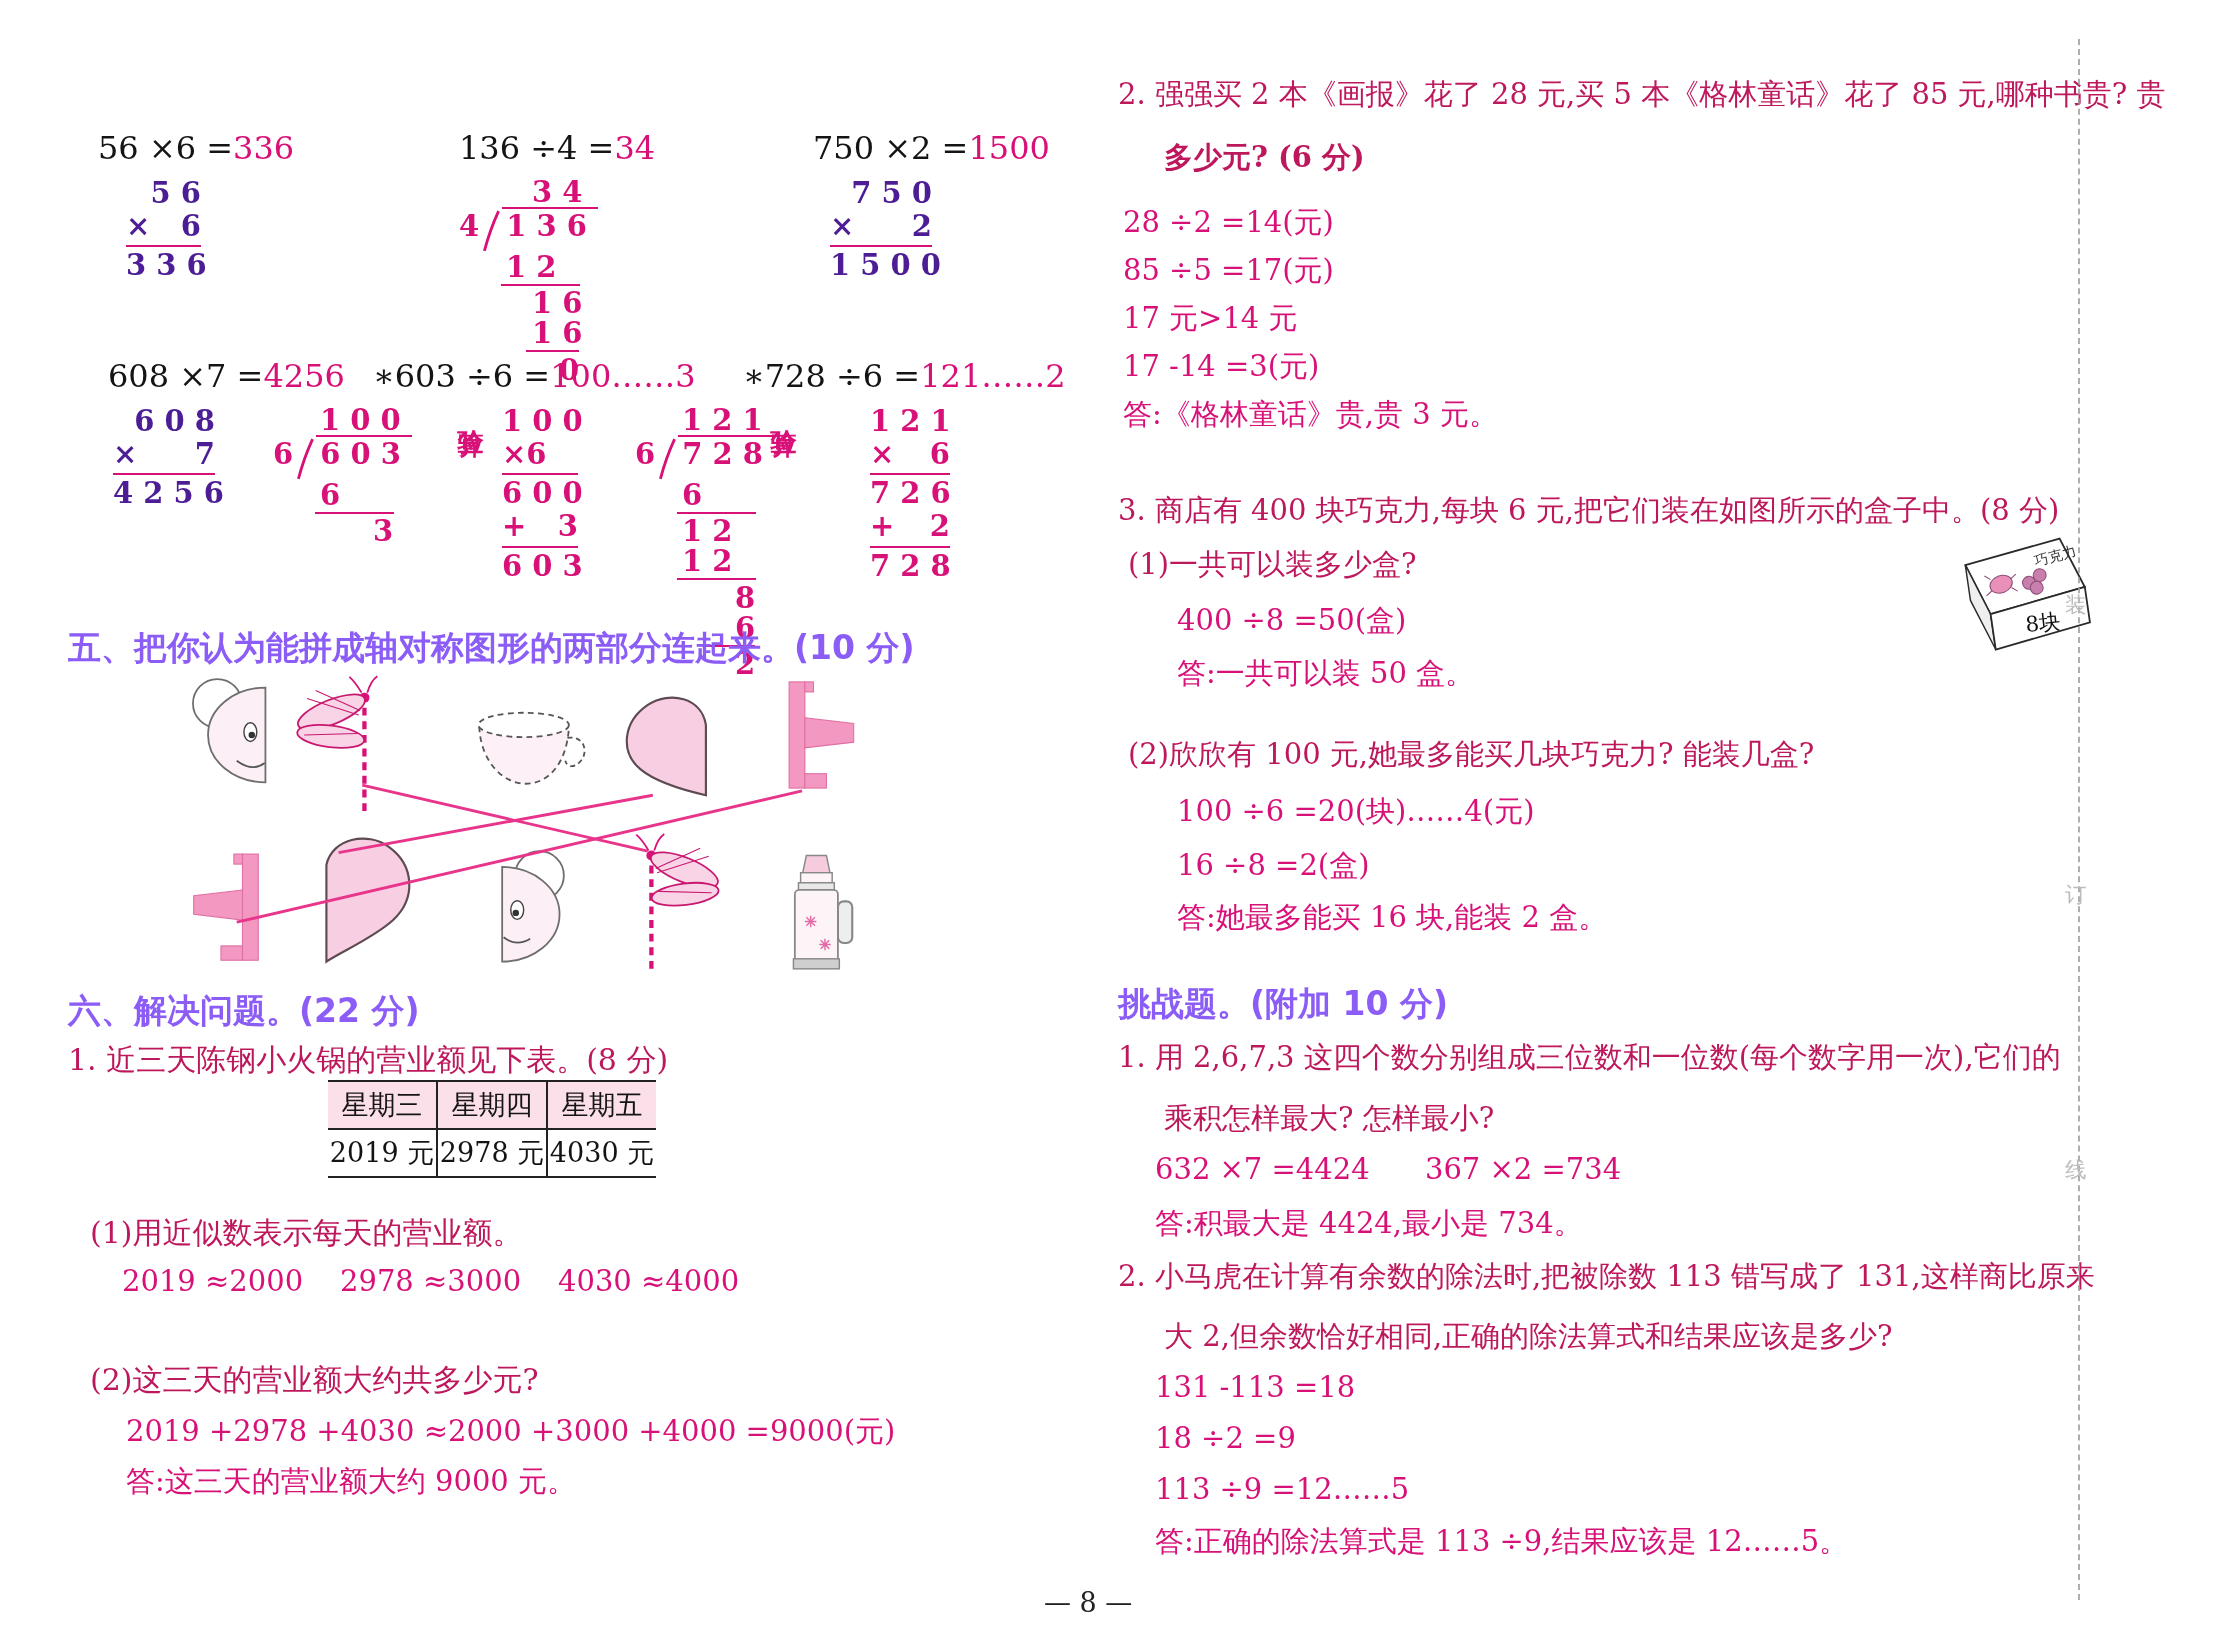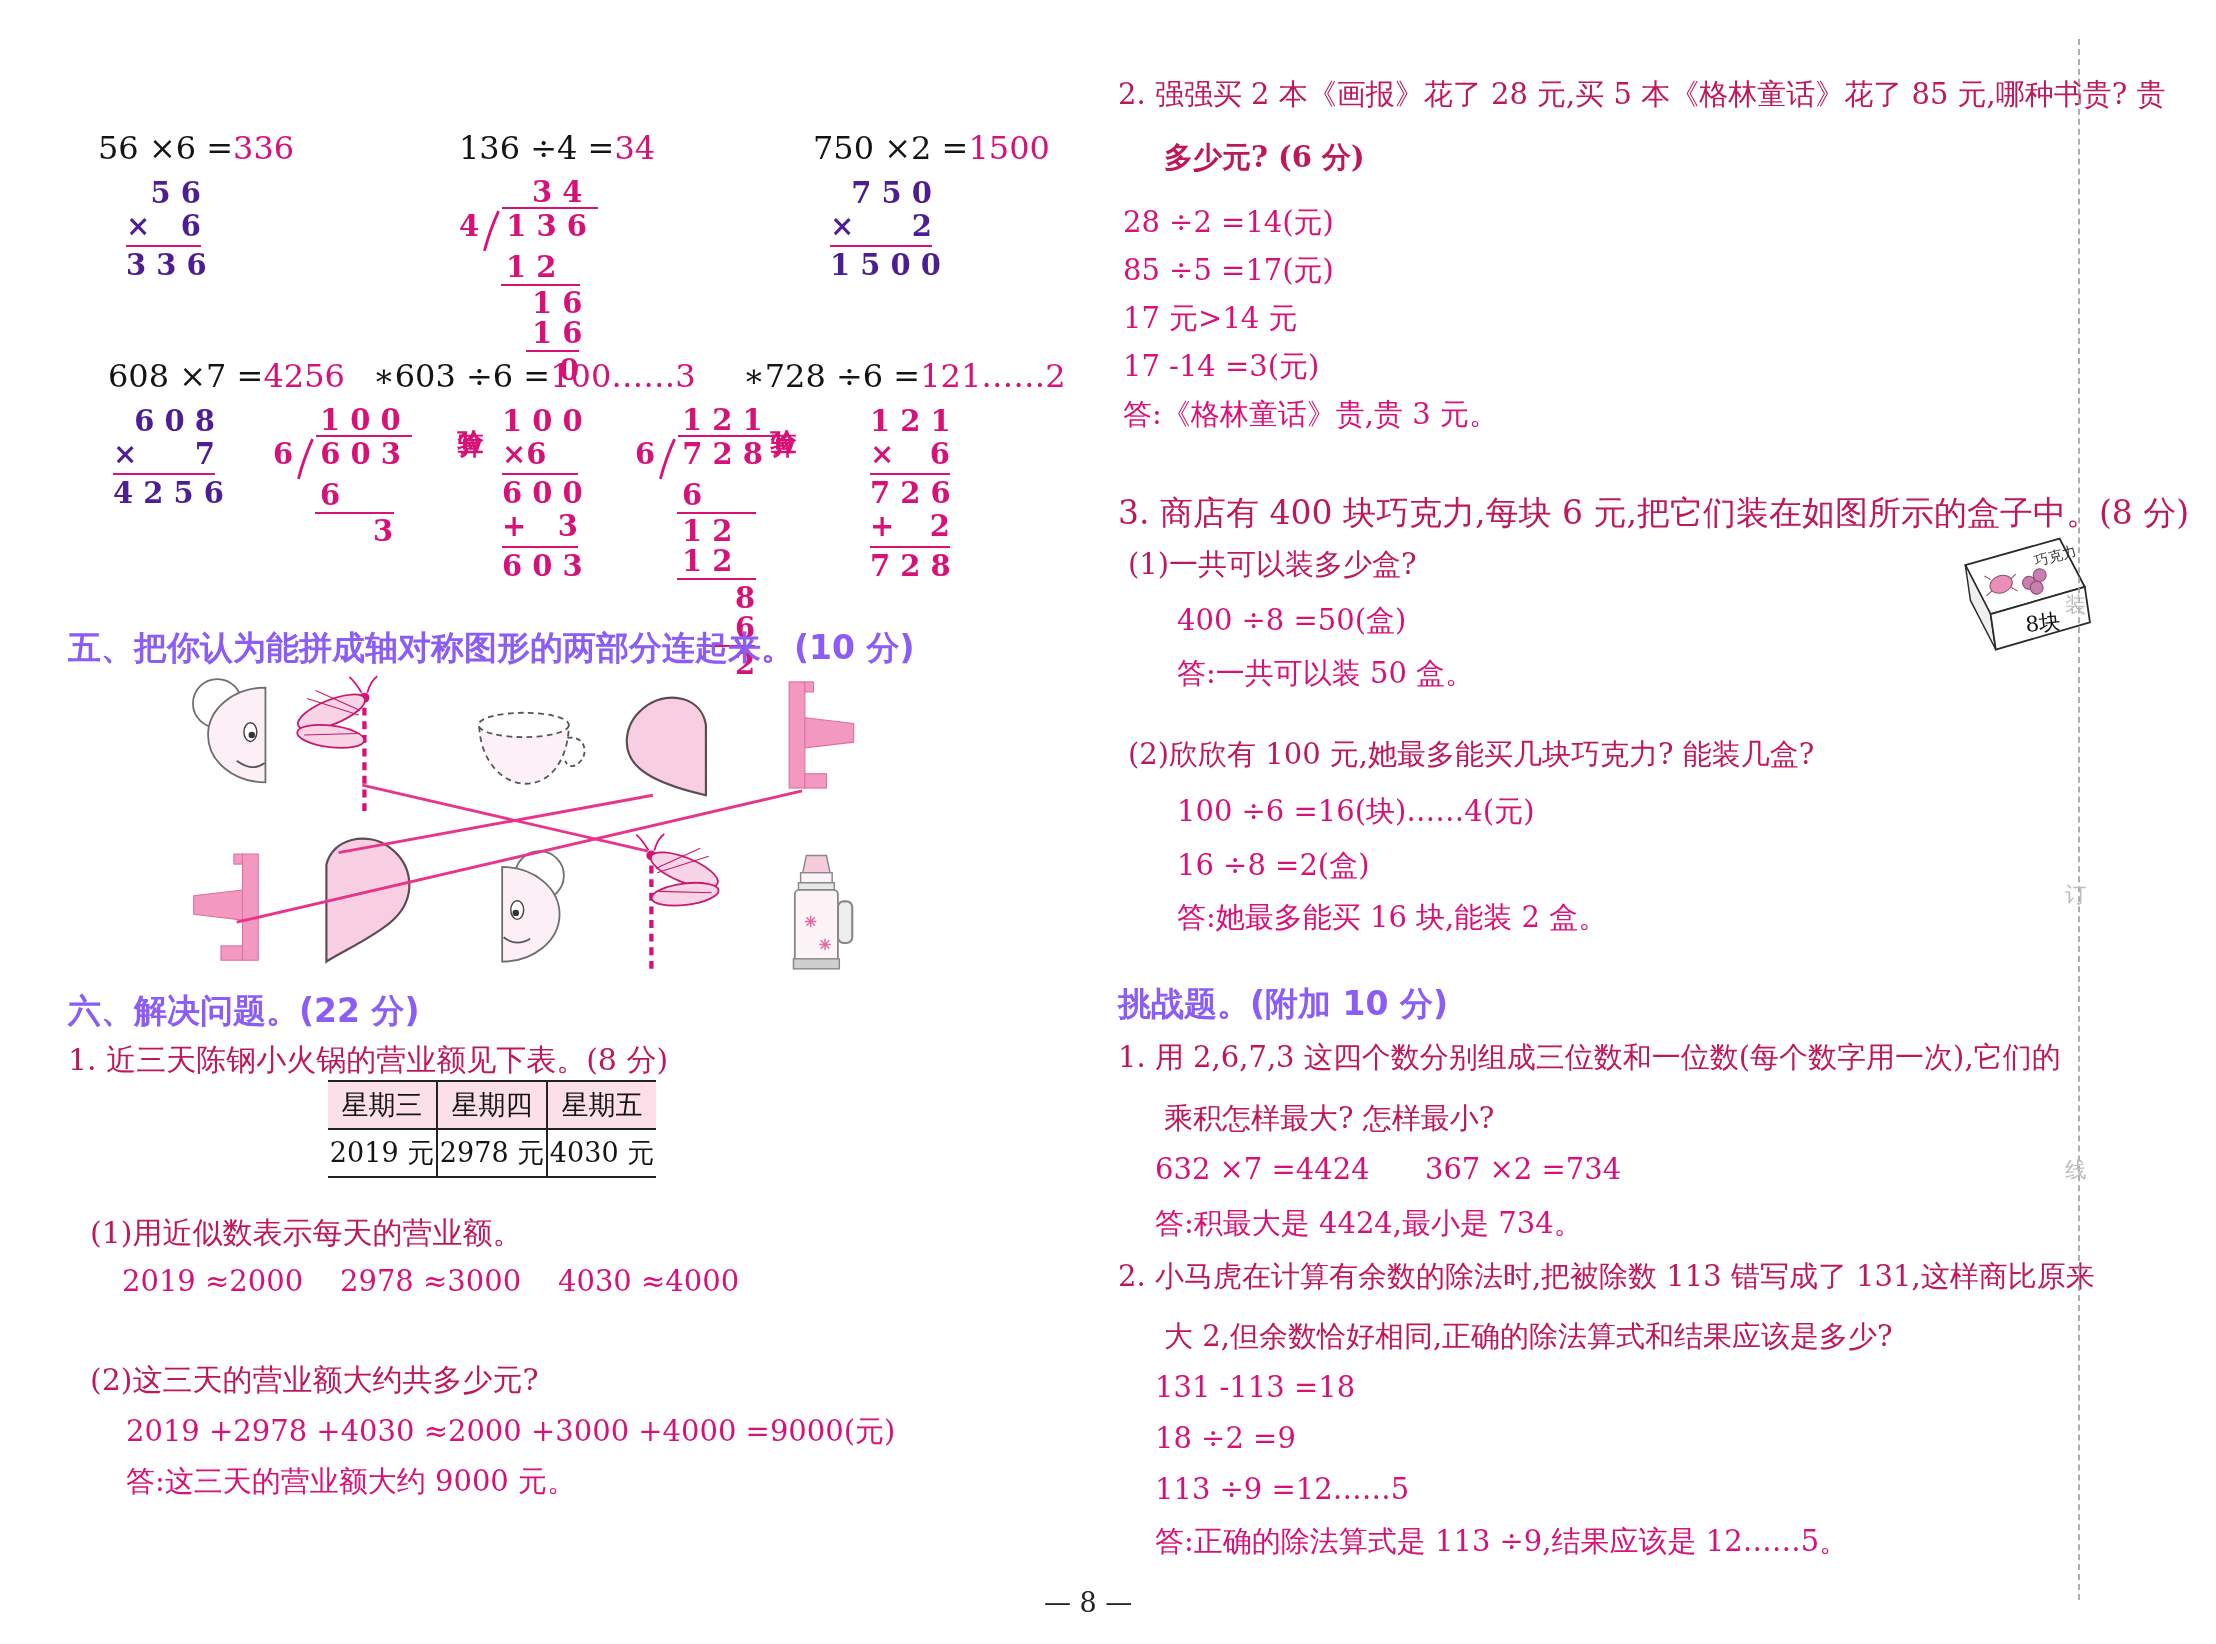--- a/index.html
+++ b/index.html
@@ -267,21 +267,21 @@
   <div class="ans" style="left:126px;top:1462px;">答:这三天的营业额大约 9000 元。</div>
 
   <div class="abs blk" style="left:1118px;top:75px;font-size:29px;">2. 强强买 2 本《画报》花了 28 元,买 5 本《格林童话》花了 85 元,哪种书贵? 贵</div>
   <div class="abs blk" style="left:1164px;top:138px;font-size:29px;font-weight:bold;">多少元? (6 分)</div>
   <div class="ans" style="left:1123px;top:203px;">28 ÷2 =14(元)</div>
   <div class="ans" style="left:1123px;top:251px;">85 ÷5 =17(元)</div>
   <div class="ans" style="left:1123px;top:299px;">17 元&gt;14 元</div>
   <div class="ans" style="left:1123px;top:347px;">17 -14 =3(元)</div>
   <div class="ans" style="left:1123px;top:395px;">答:《格林童话》贵,贵 3 元。</div>
 
-  <div class="abs blk" style="left:1118px;top:491px;font-size:33px;">3. 商店有 400 块巧克力,每块 6 元,把它们装在如图所示的盒子中。(8 分)</div>
+  <div class="abs blk" style="left:1118px;top:491px;font-size:29px;">3. 商店有 400 块巧克力,每块 6 元,把它们装在如图所示的盒子中。(8 分)</div>
   <div class="abs blk" style="left:1128px;top:545px;font-size:29px;">(1)一共可以装多少盒?</div>
   <div class="ans" style="left:1177px;top:601px;">400 ÷8 =50(盒)</div>
   <div class="ans" style="left:1177px;top:654px;">答:一共可以装 50 盒。</div>
 
   <svg style="position:absolute;left:1960px;top:531px;" width="143" height="172" viewBox="0 0 200 240">
     <g transform="rotate(-6 100 115)">
       <polygon points="15,38 150,15 178,86 43,110" fill="#ffffff" stroke="#2a2a2a" stroke-width="2.5"></polygon>
       <polygon points="15,38 43,110 45,160 17,88" fill="#efefef" stroke="#2a2a2a" stroke-width="2"></polygon>
       <polygon points="43,110 178,86 180,136 45,160" fill="#ffffff" stroke="#2a2a2a" stroke-width="2.5"></polygon>
       <text x="113" y="50" font-size="20" fill="#333" transform="rotate(-9 113 50)">巧克力</text>
@@ -290,21 +290,21 @@
         <path d="M48,62 L40,56 M48,78 L40,84 M76,64 L84,58 M76,76 L84,82" stroke="#8e4f78" stroke-width="1.5"></path>
         <circle cx="101" cy="72" r="9" fill="#c97fae" stroke="#8e4f78" stroke-width="1.5"></circle>
         <circle cx="117" cy="63" r="9" fill="#c97fae" stroke="#8e4f78" stroke-width="1.5"></circle>
         <circle cx="111" cy="80" r="9" fill="#c97fae" stroke="#8e4f78" stroke-width="1.5"></circle>
       </g>
       <text x="90" y="140" font-size="30" fill="#111">8块</text>
     </g>
   </svg>
 
   <div class="abs blk" style="left:1128px;top:735px;font-size:29px;">(2)欣欣有 100 元,她最多能买几块巧克力? 能装几盒?</div>
-  <div class="ans" style="left:1177px;top:792px;">100 ÷6 =16(块)……4(元)</div>
+  <div class="ans" style="left:1177px;top:792px;">100 ÷6 =20(块)……4(元)</div>
   <div class="ans" style="left:1177px;top:846px;">16 ÷8 =2(盒)</div>
   <div class="ans" style="left:1177px;top:898px;">答:她最多能买 16 块,能装 2 盒。</div>
 
   <div class="hd" style="left:1118px;top:982px;">挑战题。(附加 10 分)</div>
 
   <div class="abs blk" style="left:1118px;top:1038px;font-size:29px;">1. 用 2,6,7,3 这四个数分别组成三位数和一位数(每个数字用一次),它们的</div>
   <div class="abs blk" style="left:1164px;top:1099px;font-size:29px;">乘积怎样最大? 怎样最小?</div>
   <div class="ans" style="left:1155px;top:1152px;">632 ×7 =4424      367 ×2 =734</div>
   <div class="ans" style="left:1155px;top:1204px;">答:积最大是 4424,最小是 734。</div>
 

